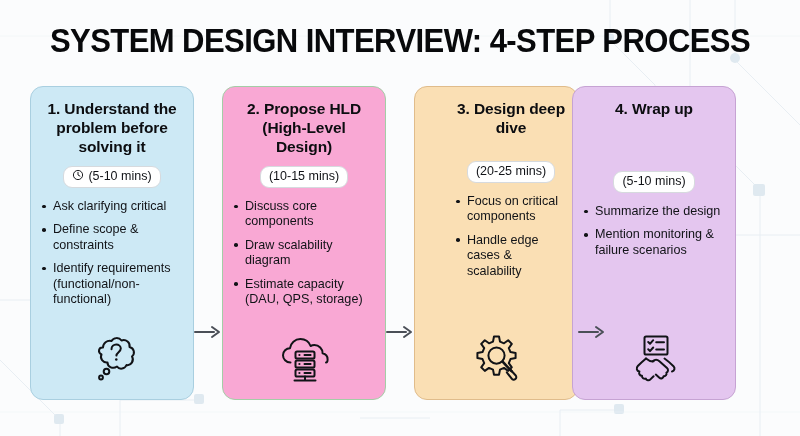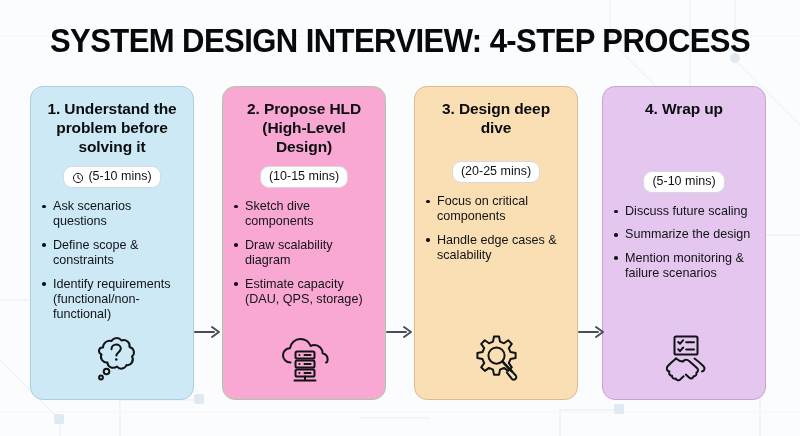--- a/index.html
+++ b/index.html
@@ -28,38 +28,38 @@
   .cards{position:absolute;top:86px;left:0;width:800px;height:316px;}
 
   .card{
     position:absolute;top:0;width:164px;height:314px;
     border-radius:13px;
     box-sizing:border-box;
     overflow:hidden;
   }
   .card.c1{left:30px;background:#cde9f5;border:1px solid #a9cfe0;}
   .card.c2{left:222px;background:#f9a8d4;border:1px solid #a4cda6;}
-  .card.c3{left:414px;background:#fadfb4;border:1px solid #e0bc8b;}
-  .card.c4{left:602px;background:#e4c6ef;border:1px solid #c6a3d3;}
+  .card.c3{left:414px;background:#fadfb4;border:1px solid #e0bc8b;padding-left:30px;}
+  .card.c4{left:572px;background:#e4c6ef;border:1px solid #c6a3d3;}
 
   .card-head{
     margin:12px 10px 0 10px;
     text-align:center;
     font-weight:bold;
     font-size:15.5px;
     line-height:19px;
     color:#0c0d10;
     letter-spacing:-0.1px;
   }
   .badge-wrap{
     display:flex;justify-content:center;align-items:center;
     margin-top:10px;
   }
   .badge{
-    display:inline-flex;align-items:flex-end;gap:4px;
+    display:inline-flex;align-items:flex-start;gap:4px;
     background:#ffffff;
     border:1px solid #d6dade;
     border-radius:9px;
     padding:2px 8px 3px 8px;
     font-size:12.5px;
     line-height:15px;
     color:#111317;
     white-space:nowrap;
   }
   .badge svg{display:block;}
@@ -141,21 +141,21 @@
       <div class="badge-wrap">
         <div class="badge">
           <svg width="12" height="12" viewBox="0 0 24 24">
             <circle cx="12" cy="12" r="9.2" fill="none" stroke="#111317" stroke-width="1.9"></circle>
             <path d="M12 6.6 L12 12 L15.9 14.2" fill="none" stroke="#111317" stroke-width="1.9" stroke-linecap="round"></path>
           </svg>
           <span>(5-10 mins)</span>
         </div>
       </div>
       <ul class="bullets">
-        <li>Ask scenarios questions</li>
+        <li>Ask clarifying critical</li>
         <li>Define scope &amp; constraints</li>
         <li>Identify requirements (functional/non-functional)</li>
       </ul>
       <div class="card-icon">
         <svg width="60" height="52" viewBox="0 0 60 52">
           <g fill="none" stroke="#111317" stroke-width="2" stroke-linecap="round" stroke-linejoin="round">
             <path d="M20 12.5 C20 8 24 5 28.5 6 C30.5 2.5 36 2 38.5 5.5
                      C43 4 47.5 7.5 46.5 12 C51 13 52.5 18.5 49 21.5
                      C51.5 25.5 48 31 43.5 30 C42 34 36.5 35 34 31.5
                      C30 34.5 24.5 32 24.5 27.5 C20 28 16.5 23.5 18.5 19.5
@@ -171,21 +171,21 @@
     </div>
 
     <div class="card c2">
       <div class="card-head">2. Propose HLD (High-Level Design)</div>
       <div class="badge-wrap">
         <div class="badge">
           <span>(10-15 mins)</span>
         </div>
       </div>
       <ul class="bullets">
-        <li>Sketch dive components</li>
+        <li>Discuss core components</li>
         <li>Draw scalability diagram</li>
         <li>Estimate capacity (DAU, QPS, storage)</li>
       </ul>
       <div class="card-icon">
         <svg width="58" height="50" viewBox="0 0 58 50">
           <g fill="none" stroke="#111317" stroke-width="2" stroke-linecap="round" stroke-linejoin="round">
             <path d="M14.5 27.5 C10 27.5 7 24 7 20.2 C7 16.4 10.2 13.2 14 13.2
                      C14.6 8 19 4 24.4 4 C29 4 33 6.9 34.6 11
                      C35.7 10.4 37 10.1 38.4 10.1 C43 10.1 46.6 13.8 46.6 18.3
                      C49.6 19 51.6 21.6 51.6 24.4 C51.6 26.1 50.9 27.5 50 27.5"></path>
@@ -230,21 +230,20 @@
     </div>
 
     <div class="card c4">
       <div class="card-head">4. Wrap up</div>
       <div class="badge-wrap" style="margin-top:53px;">
         <div class="badge">
           <span>(5-10 mins)</span>
         </div>
       </div>
       <ul class="bullets">
-        <li>Discuss future scaling</li>
         <li>Summarize the design</li>
         <li>Mention monitoring &amp; failure scenarios</li>
       </ul>
       <div class="card-icon">
         <svg width="62" height="50" viewBox="0 0 62 50">
           <g fill="none" stroke="#111317" stroke-width="2" stroke-linecap="round" stroke-linejoin="round">
             <rect x="20.5" y="3.5" width="23" height="18" rx="1.6"></rect>
             <path d="M24.2 9 L26 10.8 L29.2 7.2"></path>
             <path d="M24.2 16.3 L26 18.1 L29.2 14.5"></path>
             <path d="M32.2 9.2 L40 9.2 M32.2 16.6 L40 16.6"></path>

